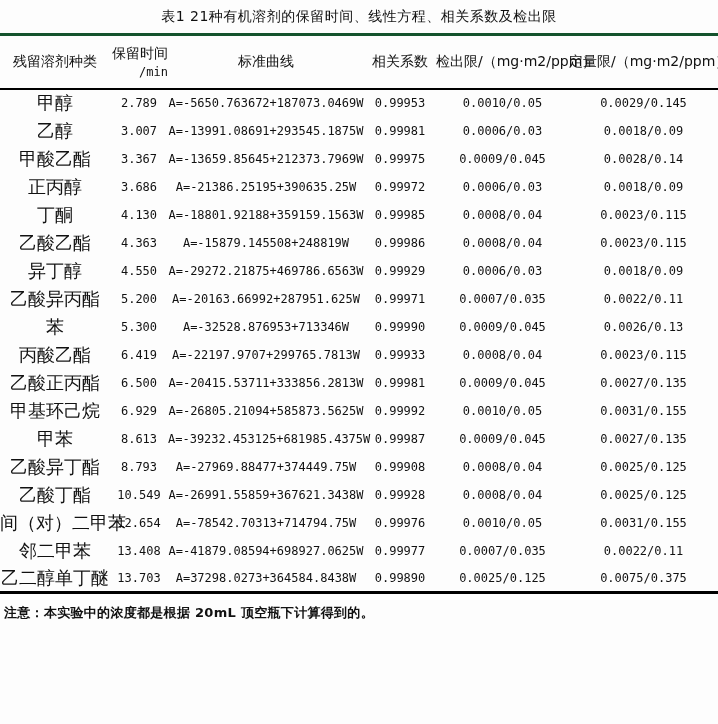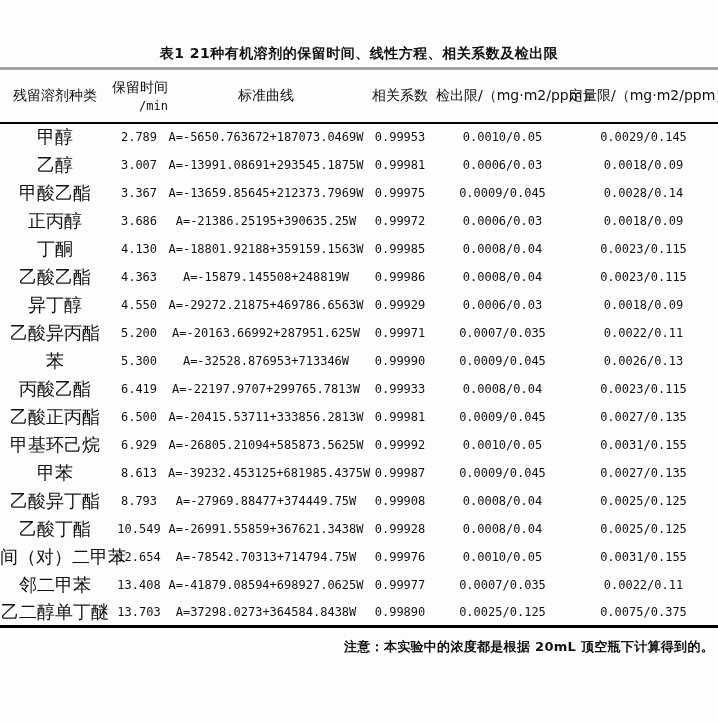--- a/index.html
+++ b/index.html
@@ -6,34 +6,33 @@
   html, body { margin: 0; padding: 0; }
   body {
     width: 718px;
     height: 724px;
     background: #fdfdfd;
     color: #111;
     font-family: "DejaVu Sans", sans-serif;
     overflow: hidden;
   }
   .doc-title {
-    height: 27px;
+    height: 33px;
     display: flex;
     align-items: center;
     justify-content: center;
-    font-weight: 700;
+    font-weight: 400;
     font-size: 14px;
     letter-spacing: 0.5px;
-    margin-top: 40px;
   }
   table.data-table {
     width: 718px;
     border-collapse: collapse;
     table-layout: fixed;
-    border-top: 3px solid #a3a3a3;
+    border-top: 3px solid #14532d;
     border-bottom: 3px solid #000;
   }
   table.data-table thead th {
     border-bottom: 2px solid #000;
     height: 54px;
     font-weight: 400;
     text-align: center;
     vertical-align: middle;
     padding: 0;
     font-size: 14px;
@@ -60,21 +59,20 @@
     display: block;
     line-height: 1.4;
     text-align: right;
   }
   .rt-line1 { display: block; line-height: 1.5; text-align: right; }
   .footnote {
     margin: 10px 4px 0 4px;
     font-weight: 700;
     font-size: 13px;
     letter-spacing: 0.3px;
-    text-align: right;
   }
 </style>
 </head>
 <body>
 
 <div class="doc-title">表1  21种有机溶剂的保留时间、线性方程、相关系数及检出限</div>
 
 <table class="data-table">
   <colgroup>
     <col style="width:110px">

